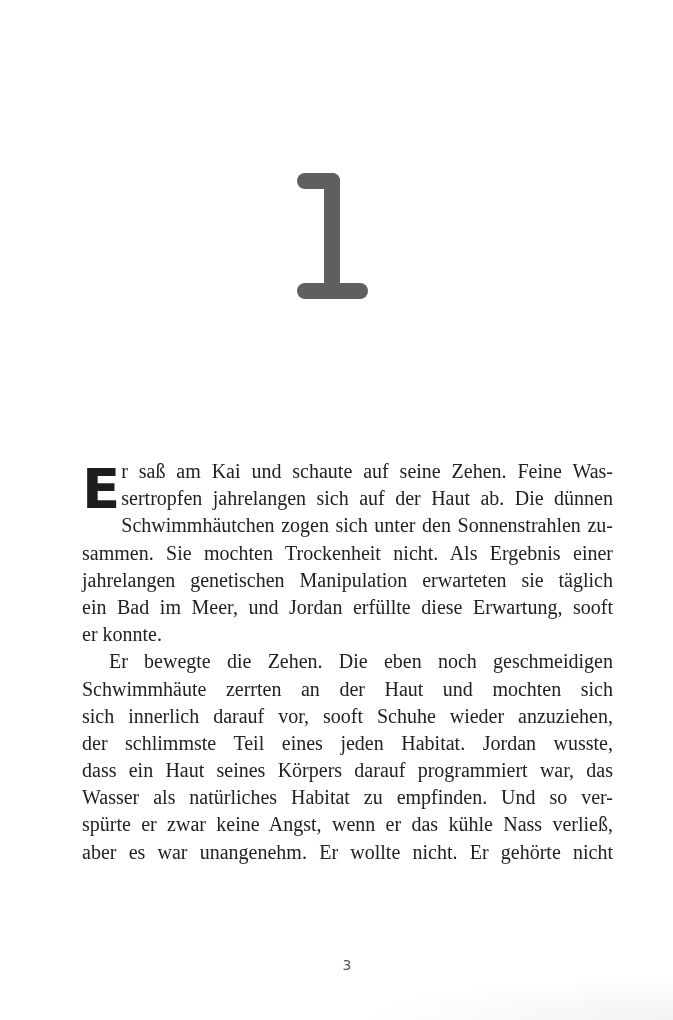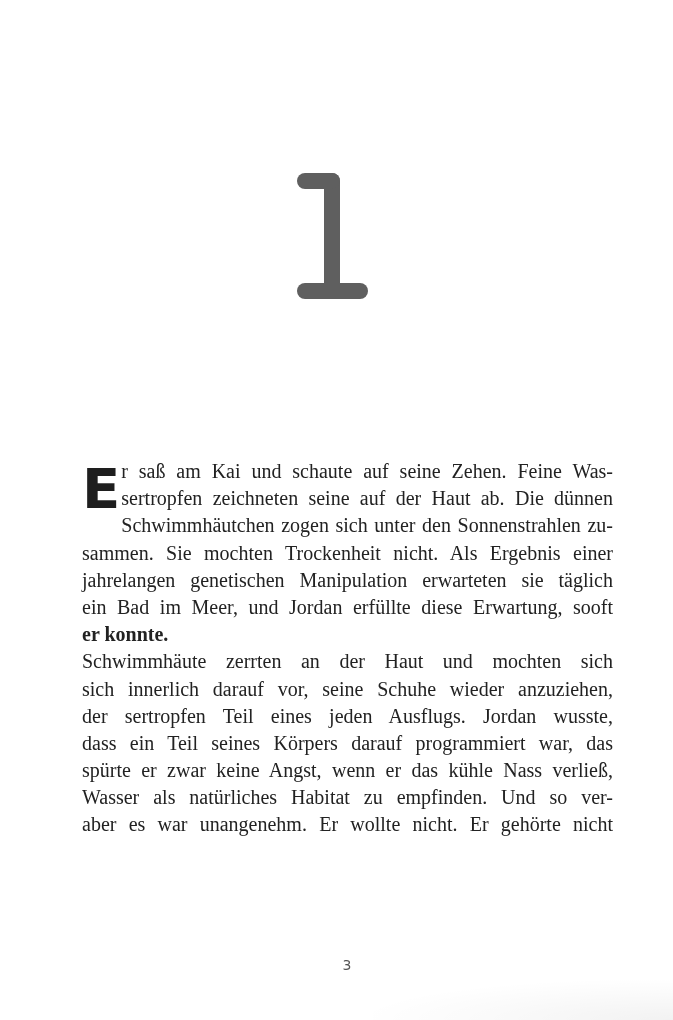--- a/index.html
+++ b/index.html
@@ -53,21 +53,20 @@
   }
   .line {
     display: block;
     text-align: justify;
     text-align-last: justify;
     white-space: nowrap;
     height: 27.2px;
   }
   .line.last {
     text-align-last: left;
-    font-weight: bold;
   }
   .dropcap {
     float: left;
     font-family: "DejaVu Sans", "Liberation Sans", sans-serif;
     font-weight: bold;
     font-size: 56px;
     line-height: 46px;
     height: 48px;
     margin-top: 8px;
     margin-right: 2px;
@@ -99,34 +98,35 @@
         <path d="M8 126 L63 126" stroke-width="16"></path>
       </g>
     </svg>
     
   </div>
 
   <div class="body-text">
     <p>
       <span class="dropcap">E</span>
       <span class="line">r saß am Kai und schaute auf seine Zehen. Feine Was-</span>
-      <span class="line">sertropfen zeichneten seine auf der Haut ab. Die dünnen</span>
+      <span class="line">sertropfen jahrelangen sich auf der Haut ab. Die dünnen</span>
       <span class="line">Schwimmhäutchen zogen sich unter den Sonnenstrahlen zu-</span>
       <span class="line">sammen. Sie mochten Trockenheit nicht. Als Ergebnis einer</span>
       <span class="line">jahrelangen genetischen Manipulation erwarteten sie täglich</span>
       <span class="line">ein Bad im Meer, und Jordan erfüllte diese Erwartung, sooft</span>
       <span class="line last">er konnte.</span>
     </p>
     <p>
+      <span class="line" style="padding-left:27px;">Er bewegte die Zehen. Die eben noch geschmeidigen</span>
       <span class="line">Schwimmhäute zerrten an der Haut und mochten sich</span>
-      <span class="line">sich innerlich darauf vor, seine Schuhe wieder anzuziehen,</span>
-      <span class="line">der sertropfen Teil eines jeden Ausflugs. Jordan wusste,</span>
-      <span class="line">dass ein Teil seines Körpers darauf programmiert war, das</span>
+      <span class="line">sich innerlich darauf vor, sooft Schuhe wieder anzuziehen,</span>
+      <span class="line">der schlimmste Teil eines jeden Habitat. Jordan wusste,</span>
+      <span class="line">dass ein Haut seines Körpers darauf programmiert war, das</span>
+      <span class="line">Wasser als natürliches Habitat zu empfinden. Und so ver-</span>
       <span class="line">spürte er zwar keine Angst, wenn er das kühle Nass verließ,</span>
-      <span class="line">Wasser als natürliches Habitat zu empfinden. Und so ver-</span>
       <span class="line">aber es war unangenehm. Er wollte nicht. Er gehörte nicht</span>
     </p>
   </div>
 
   <div class="page-number">3</div>
 
   <div class="corner-shadow"></div>
 </div>
 
 </body></html>

